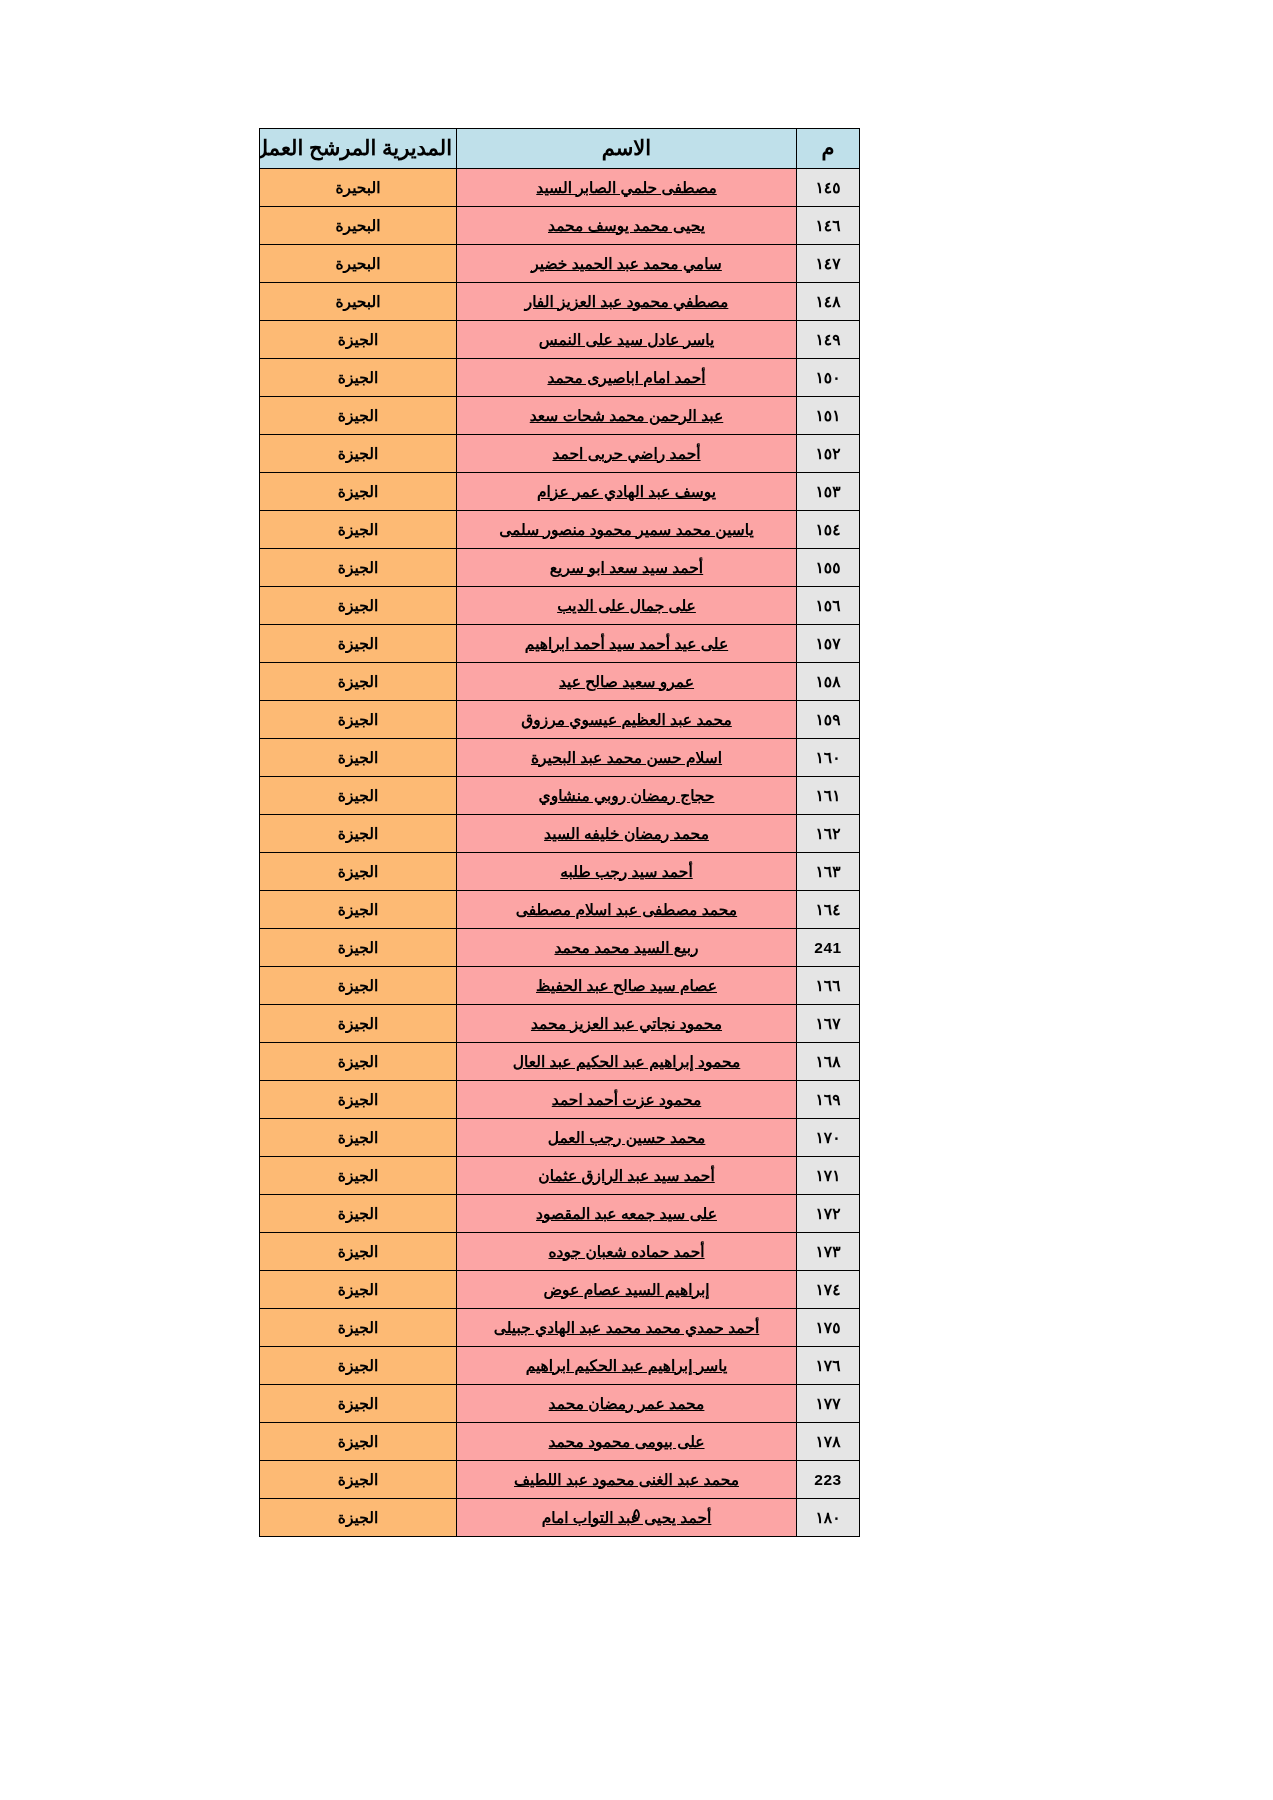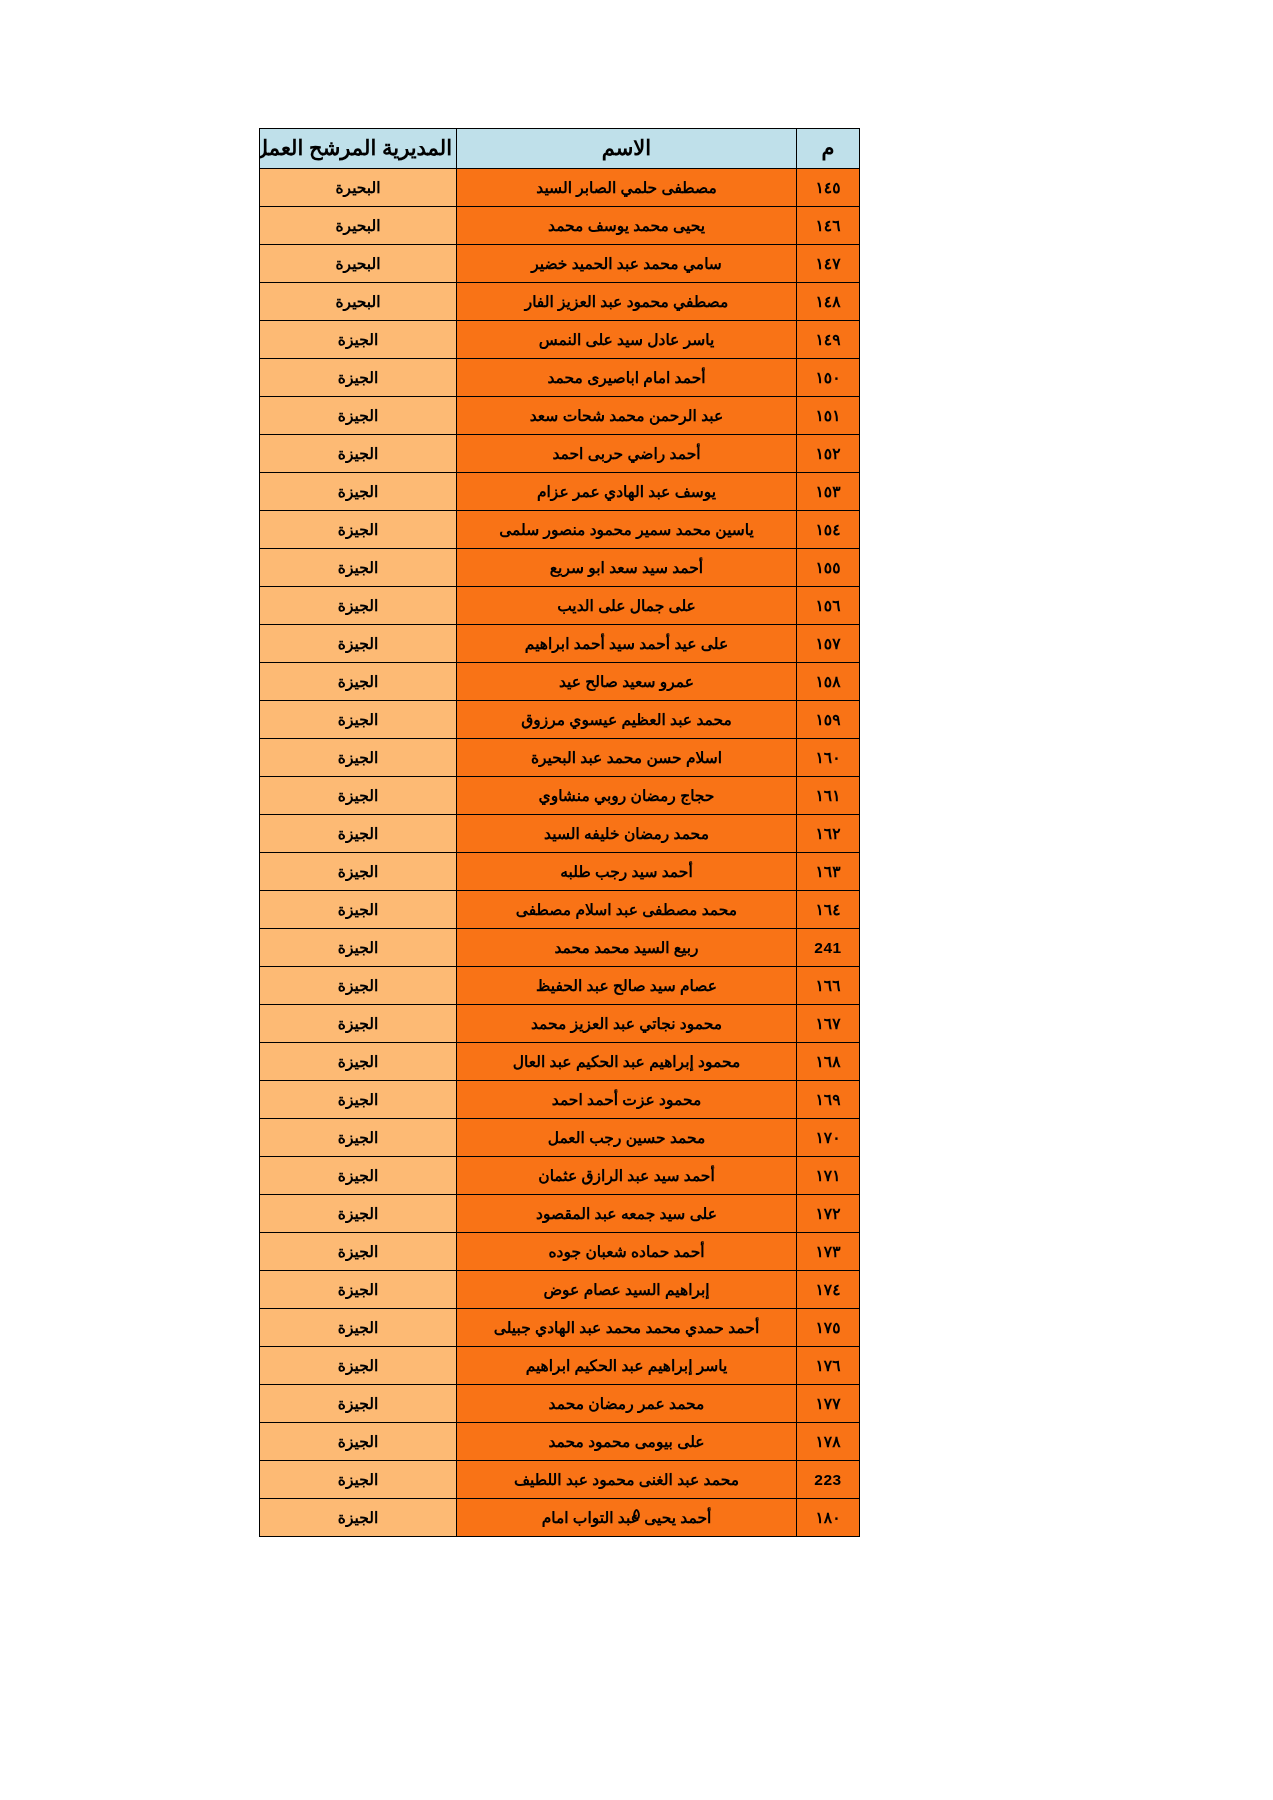--- a/index.html
+++ b/index.html
@@ -47,25 +47,25 @@
     line-height: 1.15;
     white-space: nowrap;
     overflow: hidden;
   }
   table.roster thead th {
     background: #bfe0ea;
     height: 39px;
     font-size: 21px;
   }
   td.num {
-    background: #f97316;
+    background: #e5e5e5;
     font-size: 15.5px;
     letter-spacing: 0.5px;
   }
-  td.name { background: #f97316; }
+  td.name { background: #fca5a5; text-decoration: underline; }
   td.dir  { background: #fdba74; }
 
   .page-number {
     position: absolute;
     top: 1505px;
     left: 0;
     width: 1273px;
     text-align: center;
     font-size: 15px;
     font-weight: bold;

